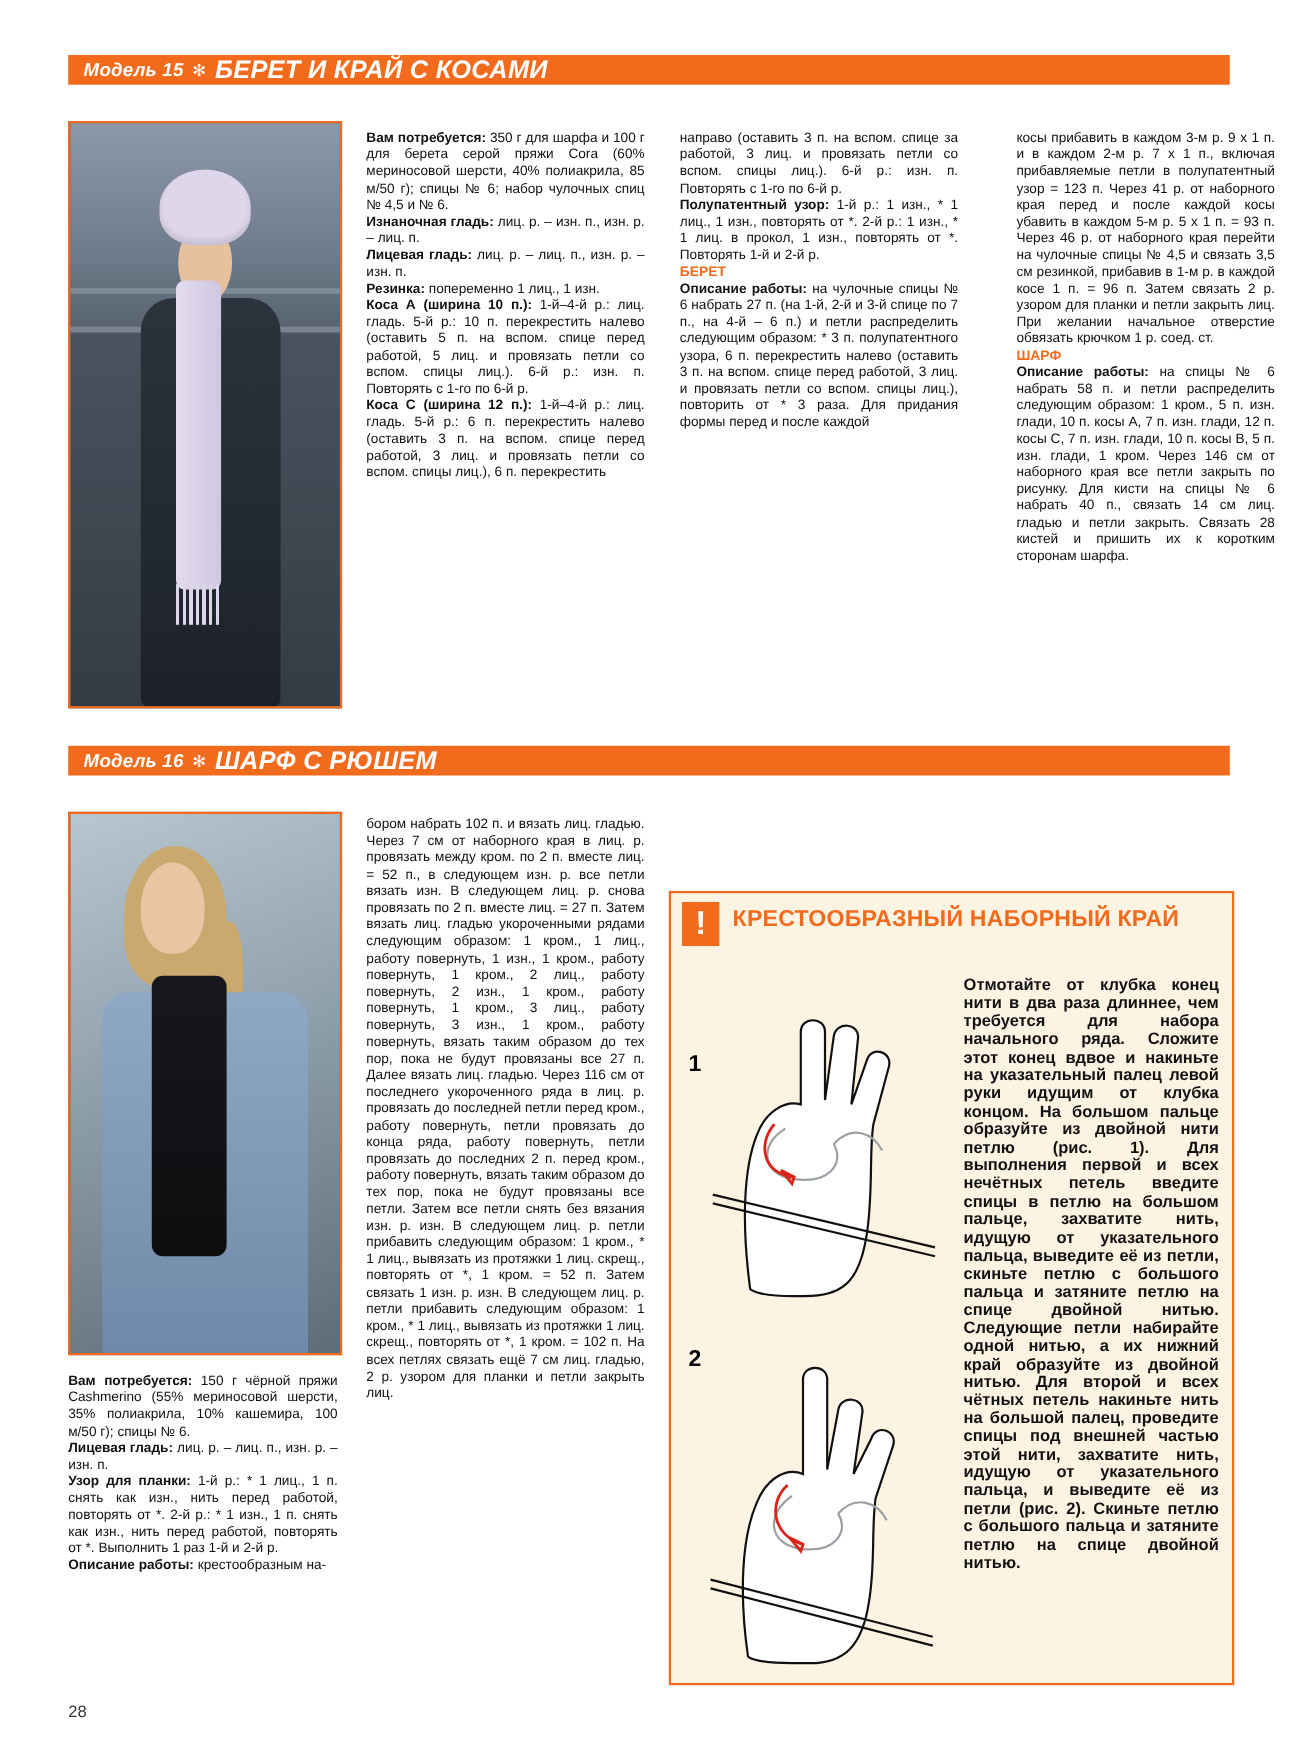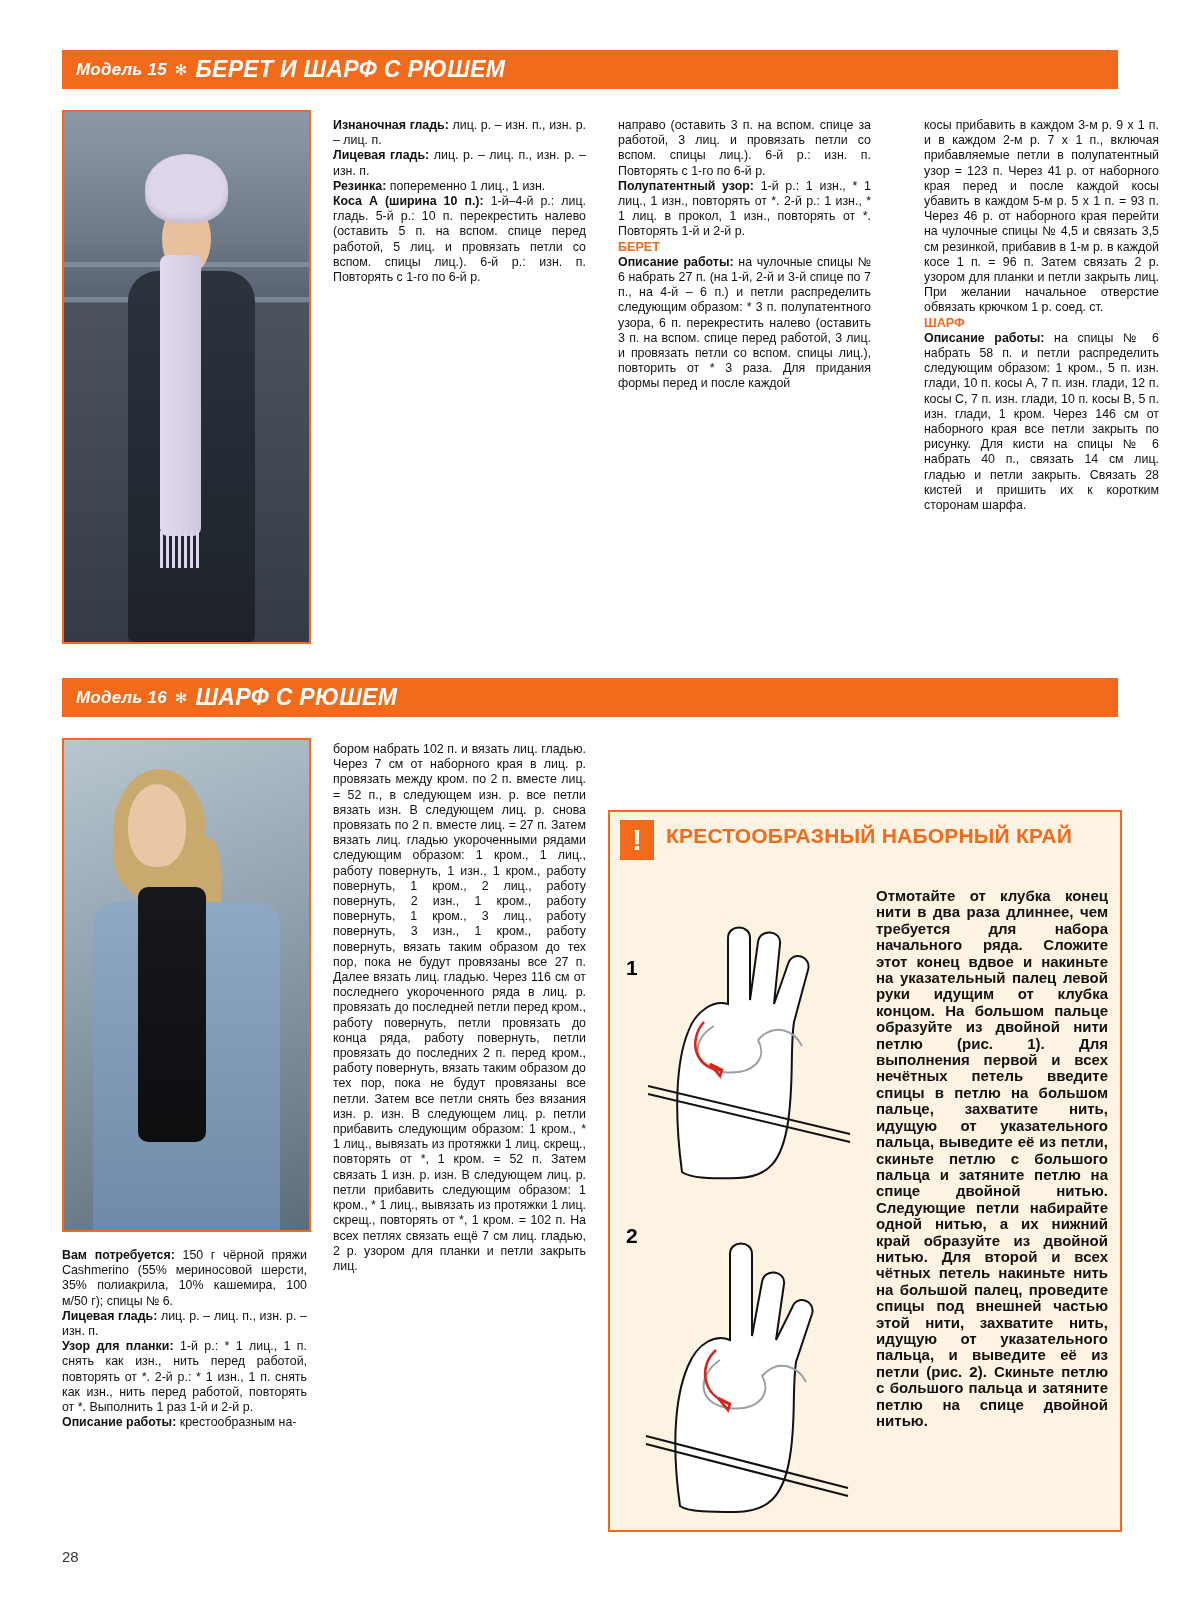--- a/index.html
+++ b/index.html
@@ -9,21 +9,21 @@
     font-family:"Liberation Sans", sans-serif;
     color:#000;
     position:relative;
     overflow:hidden;
   }
   .page{position:absolute;left:0;top:0;width:1182px;height:1600px;}
 
   
   .model-bar{
     position:absolute;
-    height:39px;
+    height:27px;
     background:#f26b1d;
     display:flex;align-items:center;
     color:#fff;
   }
   .model-bar .mnum{
     font-size:17px;font-weight:bold;font-style:italic;
     padding-left:14px;letter-spacing:0.2px;
   }
   .model-bar .star{font-size:15px;padding:0 8px;}
   .model-bar .mtitle{
@@ -89,41 +89,43 @@
   .pagenum{position:absolute;left:62px;top:1548px;font-size:15px;color:#333;}
 </style>
 </head>
 <body>
 
 <div class="page">
 
   <div class="model-bar" style="left:62px;top:50px;width:1056px;">
     <span class="mnum">Модель 15</span>
     <span class="star">✻</span>
-    <span class="mtitle">БЕРЕТ И ШАРФ С РЮШЕМ</span>
+    <span class="mtitle">БЕРЕТ И КРАЙ С КОСАМИ</span>
   </div>
 
   <div class="photo p1" style="left:62px;top:110px;width:245px;height:530px;">
     <div class="sky"></div>
     <div class="ground"></div>
     <div class="rail" style="top:150px;"></div>
     <div class="rail" style="top:185px;"></div>
     <div class="hair"></div>
     <div class="coat"></div>
     <div class="head"></div>
     <div class="beret"></div>
     <div class="scarf"></div>
     <div class="fringe"></div>
   </div>
 
   <div class="col" style="left:333px;top:118px;width:253px;">
+    <p><b>Вам потребуется:</b><span> 350 г для шарфа и 100 г для берета серой пряжи Cora (60% мериносовой шерсти, 40% полиакрила, 85 м/50 г); спицы № 6; набор чулочных спиц № 4,5 и № 6.</span></p>
     <p><b>Изнаночная гладь:</b><span> лиц. р. – изн. п., изн. р. – лиц. п.</span></p>
     <p><b>Лицевая гладь:</b><span> лиц. р. – лиц. п., изн. р. – изн. п.</span></p>
     <p><b>Резинка:</b><span> попеременно 1 лиц., 1 изн.</span></p>
     <p><b>Коса А (ширина 10 п.):</b><span> 1-й–4-й р.: лиц. гладь. 5-й р.: 10 п. перекрестить налево (оставить 5 п. на вспом. спице перед работой, 5 лиц. и провязать петли со вспом. спицы лиц.). 6-й р.: изн. п. Повторять с 1-го по 6-й р.</span></p>
+    <p><b>Коса С (ширина 12 п.):</b><span> 1-й–4-й р.: лиц. гладь. 5-й р.: 6 п. перекрестить налево (оставить 3 п. на вспом. спице перед работой, 3 лиц. и провязать петли со вспом. спицы лиц.), 6 п. перекрестить</span></p>
   </div>
 
   <div class="col" style="left:618px;top:118px;width:253px;">
     <p><span>направо (оставить 3 п. на вспом. спице за работой, 3 лиц. и провязать петли со вспом. спицы лиц.). 6-й р.: изн. п. Повторять с 1-го по 6-й р.</span></p>
     <p><b>Полупатентный узор:</b><span> 1-й р.: 1 изн., * 1 лиц., 1 изн., повторять от *. 2-й р.: 1 изн., * 1 лиц. в прокол, 1 изн., повторять от *. Повторять 1-й и 2-й р.</span></p>
     <p class="subhead">БЕРЕТ</p>
     <p><b>Описание работы:</b><span> на чулочные спицы № 6 набрать 27 п. (на 1-й, 2-й и 3-й спице по 7 п., на 4-й – 6 п.) и петли распределить следующим образом: * 3 п. полупатентного узора, 6 п. перекрестить налево (оставить 3 п. на вспом. спице перед работой, 3 лиц. и провязать петли со вспом. спицы лиц.), повторить от * 3 раза. Для придания формы перед и после каждой</span></p>
   </div>
 
   <div class="col" style="left:924px;top:118px;width:235px;">

